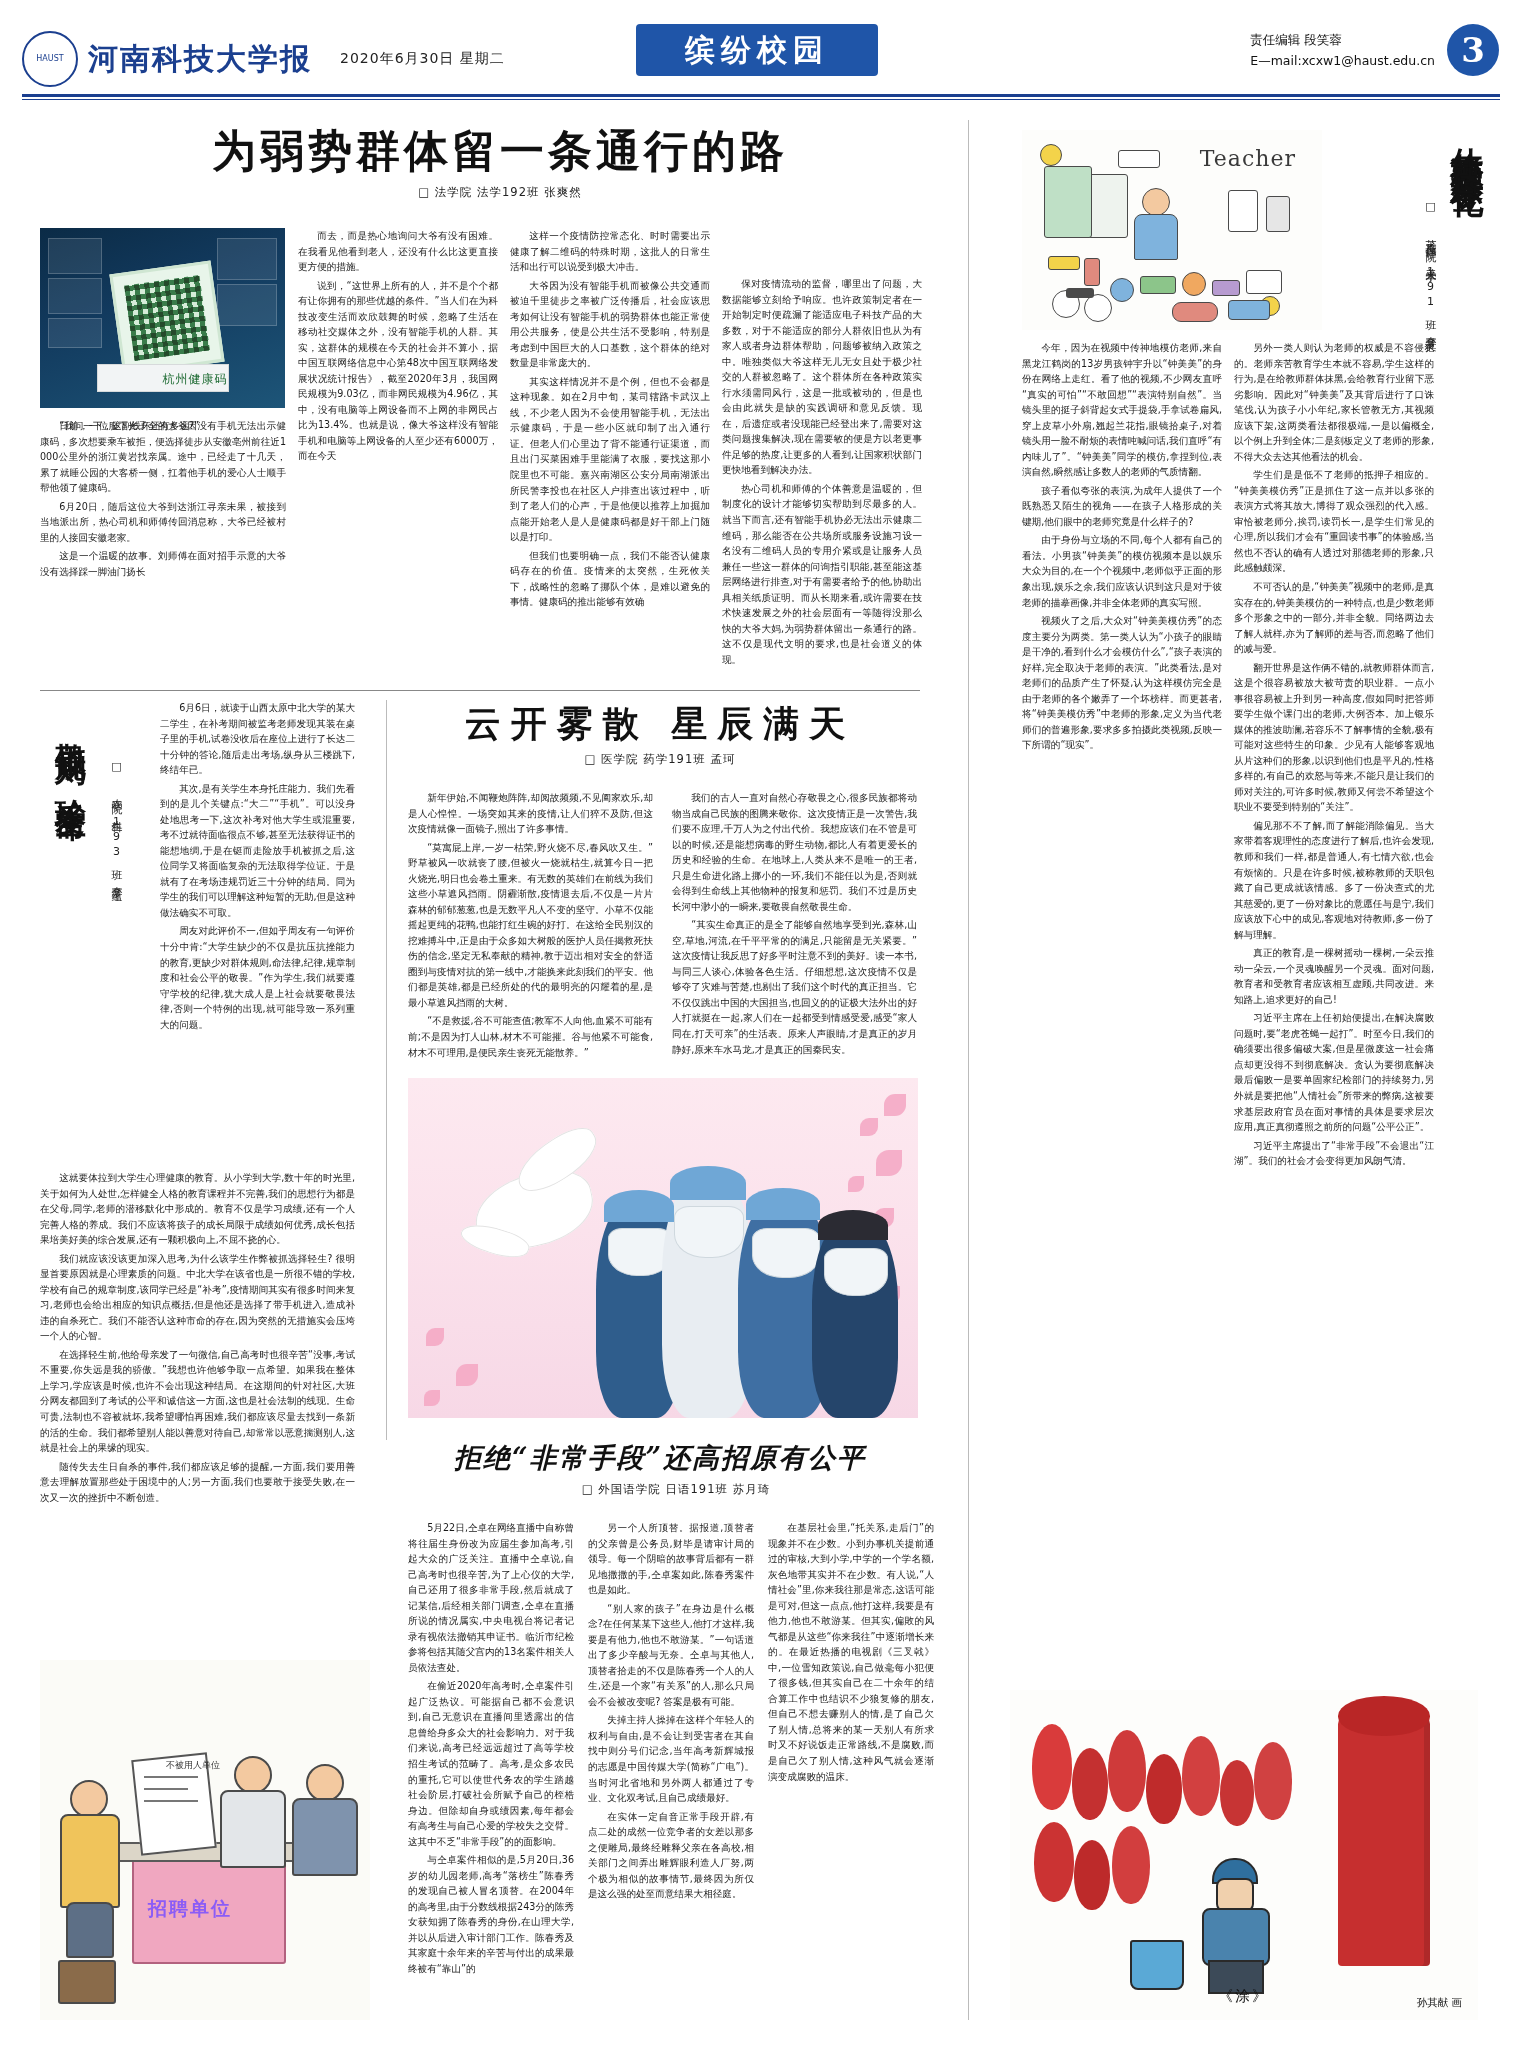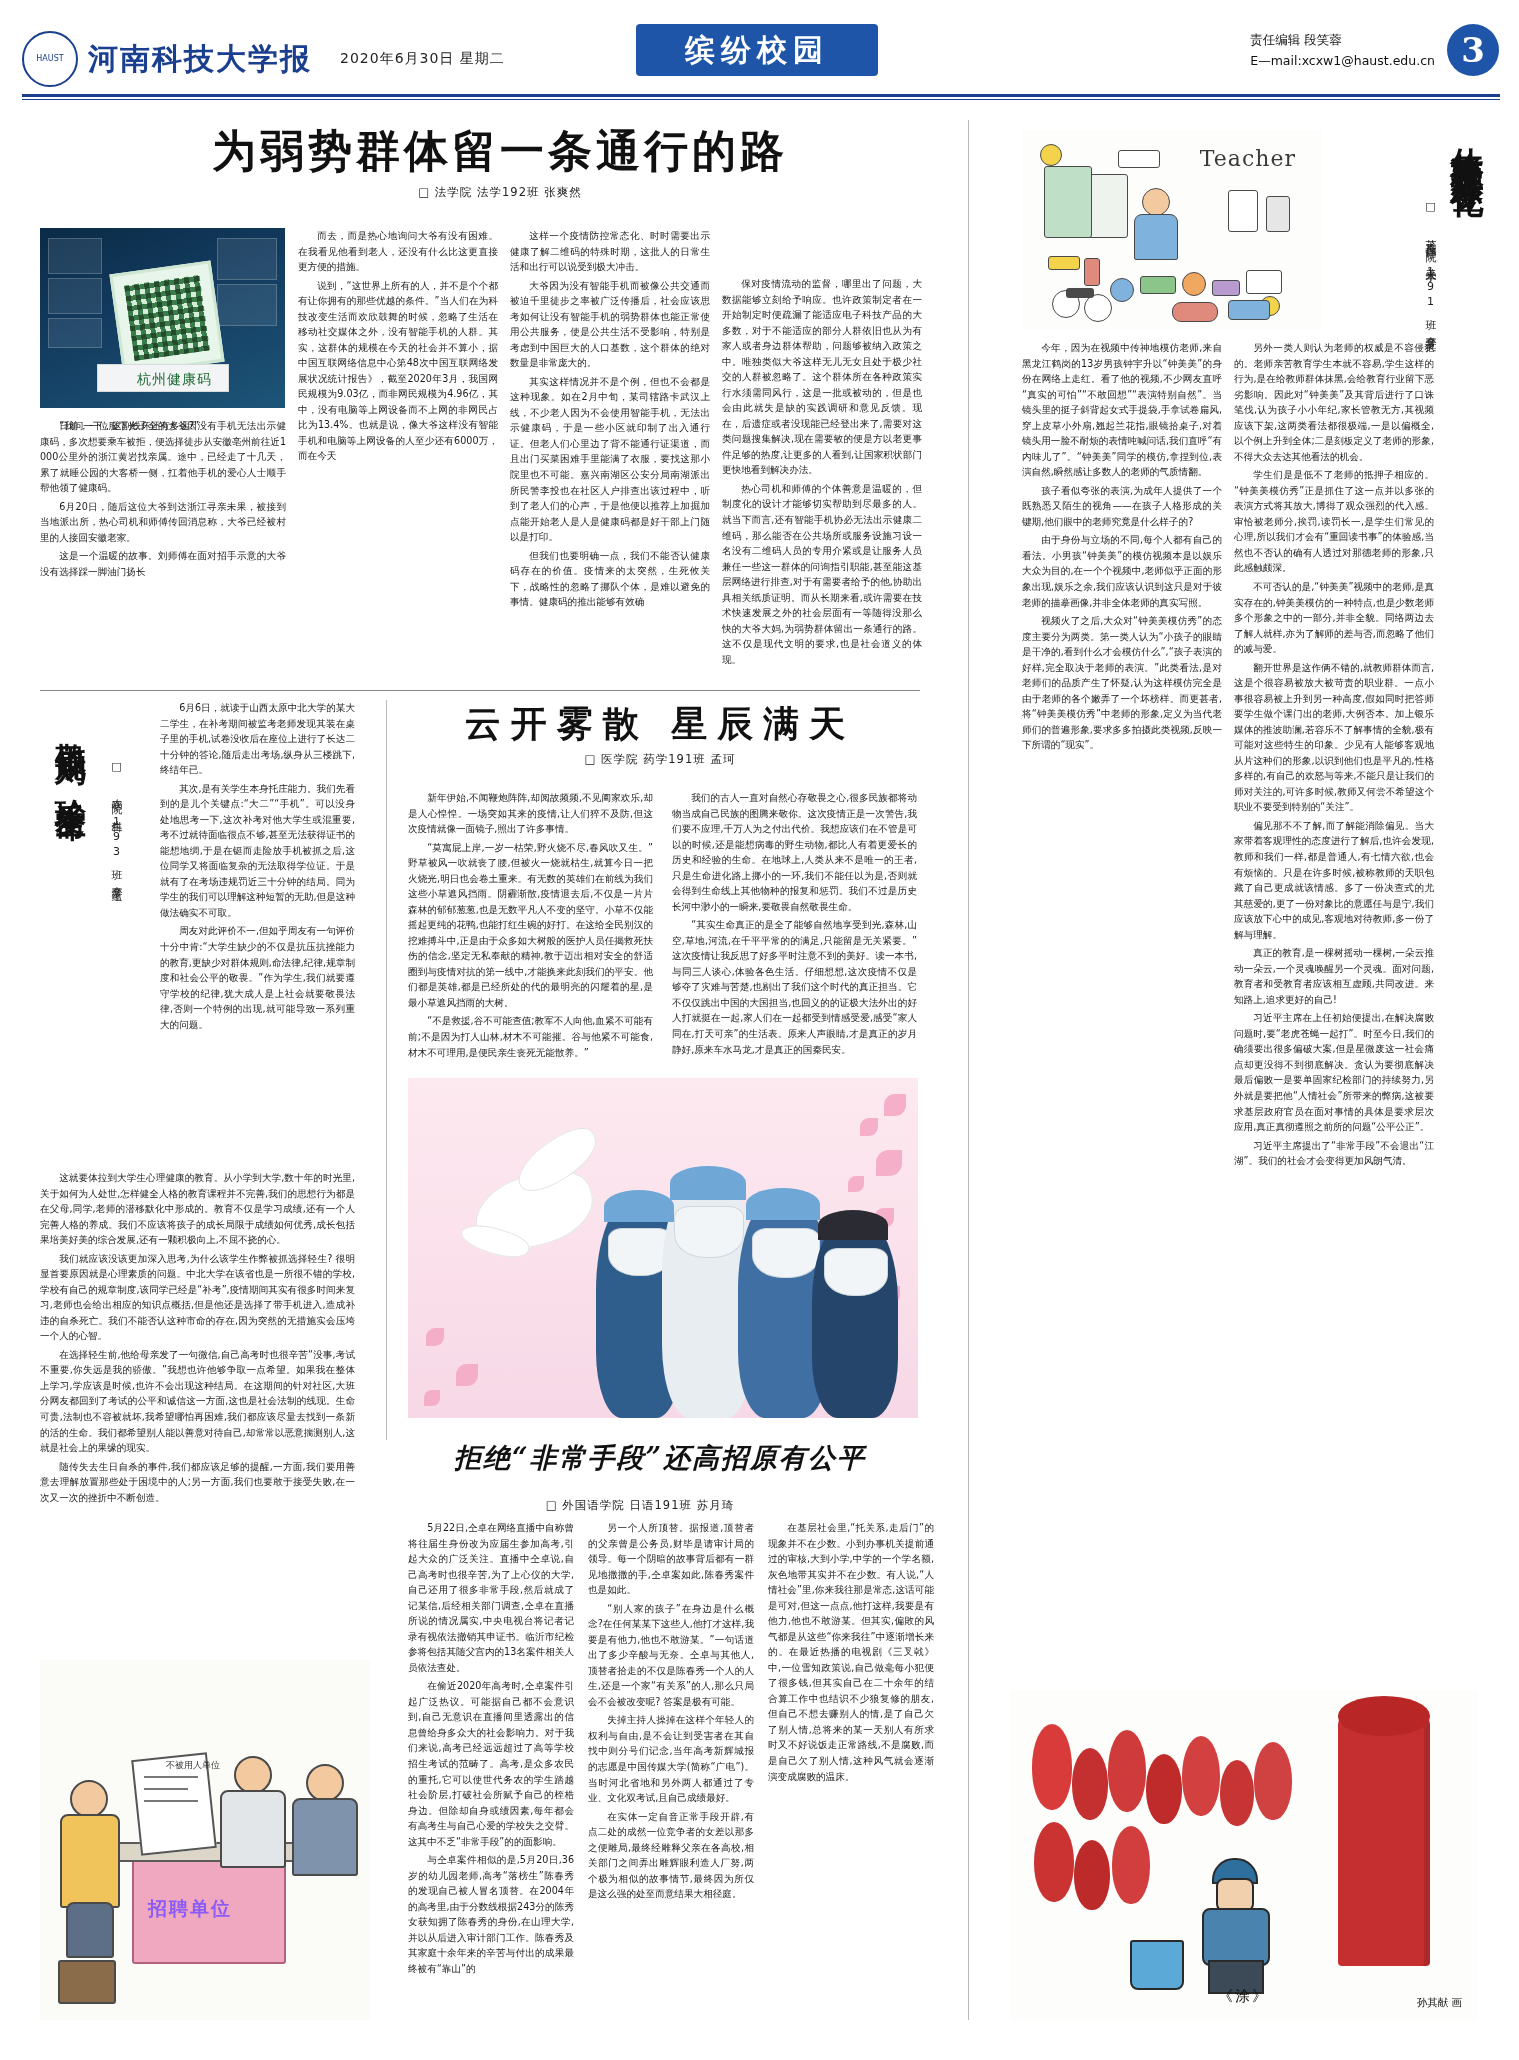--- a/index.html
+++ b/index.html
@@ -112,21 +112,21 @@
       repeating-linear-gradient(90deg,#1e6b33 0 5px,#e8f5ea 5px 10px),
       repeating-linear-gradient(0deg,#1e6b33 0 5px,#e8f5ea 5px 10px);
     background-blend-mode:multiply;opacity:.85;
   }
   .ph1 .stand{
     position:absolute;left:50%;bottom:16px;width:130px;height:26px;
     transform:translateX(-50%);
     background:#f2f4f5;border:1px solid #d7dadb;
   }
   .ph1 .stand span{
-    display:block;text-align:center;font-size:14px;color:#1e6b33;margin-top:6px;letter-spacing:1px;padding-left:24px;
+    display:block;text-align:right;font-size:12px;color:#1e6b33;margin-top:6px;letter-spacing:1px;padding-left:24px;
   }
   .ph1 .screen{
     position:absolute;background:rgba(255,255,255,.09);
     border:1px solid rgba(255,255,255,.2);
   }
   
   .ph-teacher{background:#fdfdfb;border:0;}
   .ph-teacher .tword{
     position:absolute;right:26px;top:16px;
     font-family:"DejaVu Serif","Liberation Serif",serif;
@@ -385,21 +385,21 @@
     <div class="nurse" style="left:404px;top:140px;width:86px;height:200px;background:#25456b;"></div>
     <div class="mask" style="left:416px;top:170px;width:62px;height:46px;"></div>
 
     <div class="nurse" style="left:196px;top:112px;width:70px;height:32px;background:#6fa7d6;border-radius:50% 50% 0 0;"></div>
     <div class="nurse" style="left:262px;top:88px;width:76px;height:34px;background:#6fa7d6;border-radius:50% 50% 0 0;"></div>
     <div class="nurse" style="left:338px;top:110px;width:74px;height:32px;background:#6fa7d6;border-radius:50% 50% 0 0;"></div>
     <div class="nurse" style="left:410px;top:132px;width:70px;height:30px;background:#2b2b33;border-radius:50% 50% 0 0;"></div>
   </div>
 
   <div class="headline" style="position:absolute;left:380px;top:1440px;width:560px;font-size:27px;letter-spacing:2px;font-style:italic;">拒绝“非常手段”还高招原有公平</div>
-  <div class="byline" style="position:absolute;left:360px;top:1482px;width:560px;margin-top:16px;">□ 外国语学院  日语191班   苏月琦</div>
+  <div class="byline" style="position:absolute;left:396px;top:1482px;width:560px;">□ 外国语学院  日语191班   苏月琦</div>
 
   <div class="col" style="left:408px;top:1520px;width:166px;height:490px;">
     <p>5月22日,仝卓在网络直播中自称曾将往届生身份改为应届生参加高考,引起大众的广泛关注。直播中仝卓说,自己高考时也很辛苦,为了上心仪的大学,自己还用了很多非常手段,然后就成了记某信,后经相关部门调查,仝卓在直播所说的情况属实,中央电视台将记者记录有视依法撤销其申证书。临沂市纪检参将包括其随父宫内的13名案件相关人员依法查处。</p>
     <p>在偷近2020年高考时,仝卓案件引起广泛热议。可能据自己都不会意识到,自己无意识在直播间里透露出的信息曾给身多众大的社会影响力。对于我们来说,高考已经远远超过了高等学校招生考试的范畴了。高考,是众多农民的重托,它可以使世代务农的学生踏越社会阶层,打破社会所赋予自己的桎梏身边。但除却自身或绩因素,每年都会有高考生与自己心爱的学校失之交臂。这其中不乏“非常手段”的的面影响。</p>
     <p>与仝卓案件相似的是,5月20日,36岁的幼儿园老师,高考“落榜生”陈春秀的发现自己被人冒名顶替。在2004年的高考里,由于分数线根据243分的陈秀女获知拥了陈春秀的身份,在山理大学,并以从后进入审计部门工作。陈春秀及其家庭十余年来的辛苦与付出的成果最终被有“靠山”的</p>
   </div>
   <div class="col" style="left:588px;top:1520px;width:166px;height:490px;">
     <p>另一个人所顶替。据报道,顶替者的父亲曾是公务员,财毕是请审计局的领导。每一个阴暗的故事背后都有一群见地撒撒的手,仝卓案如此,陈春秀案件也是如此。</p>
     <p>“别人家的孩子”在身边是什么概念?在任何某某下这些人,他打才这样,我要是有他力,他也不敢游某。”一句话道出了多少辛酸与无奈。仝卓与其他人,顶替者拾走的不仅是陈春秀一个人的人生,还是一个家“有关系”的人,那么只局会不会被改变呢? 答案是极有可能。</p>
     <p>失掉主持人操掉在这样个年轻人的权利与自由,是不会让到受害者在其自找中则分号们记念,当年高考新辉城报的志愿是中国传媒大学(简称“广电”)。当时河北省地和另外两人都通过了专业、文化双考试,且自己成绩最好。</p>

